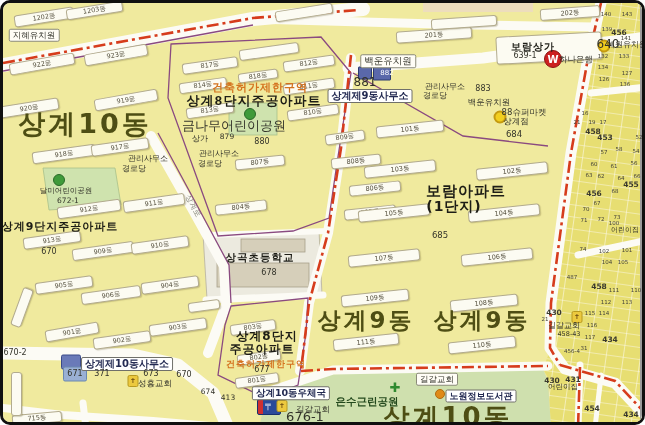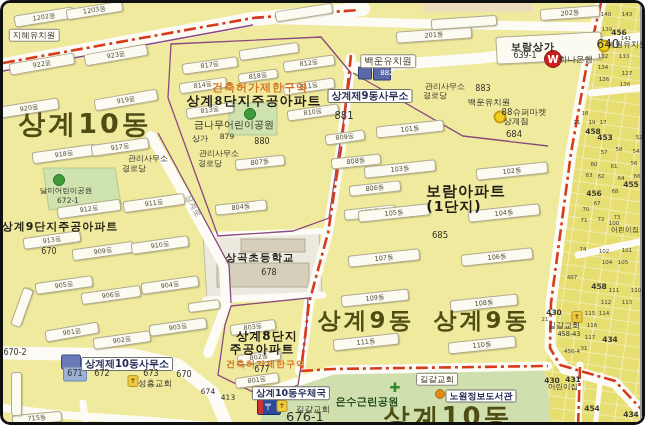--- a/index.html
+++ b/index.html
@@ -371,38 +371,38 @@
       <div class="lbl plain" style="left: 521px; top: 109px; font-size: 8.5px;">88슈퍼마켓</div>
       <div class="lbl plain" style="left: 513px; top: 118px; font-size: 8.5px;">상계점</div>
       <div class="lbl plain" style="left: 573px; top: 56px; font-size: 8.5px;">하나은행</div>
       <div class="lbl plain" style="left: 152px; top: 380px; font-size: 8.5px;">성흥교회</div>
       <div class="lbl plain" style="left: 310px; top: 406px; font-size: 8.5px;">길갈교회</div>
       <div class="lbl plain" style="left: 561px; top: 323px; font-size: 8px;">길갈교회</div>
       <div class="lbl plain" style="left: 624px; top: 42px; font-size: 8px;">예원유치원</div>
       <div class="lbl plain" style="left: 560px; top: 384px; font-size: 7.5px;">어린이집</div>
       <div class="lbl plain" style="left: 622px; top: 227px; font-size: 7px;">어린이집</div>
       <div class="lbl plain" style="left: 197px; top: 136px; font-size: 8px;">상가</div>
-      <div class="lbl plain" style="left: 231px; top: 122px; font-size: 10px;">금나무어린이공원</div>
+      <div class="lbl plain" style="left: 231px; top: 122px; font-size: 13px;">금나무어린이공원</div>
       <div class="lbl plain" style="left: 63px; top: 188px; font-size: 7.5px;">달미어린이공원</div>
       <div class="lbl roadname" style="left: 190px; top: 203px; font-size: 8px; transform: translate(-50%, -50%) rotate(62deg);">상계로</div>
       <div class="lbl plain" style="left: 569px; top: 41px; font-size: 12px; margin-left: 36px;">640</div>
       <div class="lbl plain" style="left: 522px; top: 53px; font-size: 8px;">639-1</div>
       <div class="lbl plain" style="left: 46px; top: 249px; font-size: 8px;">670</div>
       <div class="lbl plain" style="left: 72px; top: 371px; font-size: 8px;">671</div>
-      <div class="lbl plain" style="left: 99px; top: 371px; font-size: 8px;">672</div>
+      <div class="lbl plain" style="left: 99px; top: 371px; font-size: 8px;">371</div>
       <div class="lbl plain" style="left: 148px; top: 371px; font-size: 8px;">673</div>
       <div class="lbl plain" style="left: 181px; top: 372px; font-size: 8px;">670</div>
       <div class="lbl plain" style="left: 12px; top: 350px; font-size: 8px;">670-2</div>
       <div class="lbl plain" style="left: 37px; top: 198px; font-size: 7.5px; margin-left: 28px;">672-1</div>
       <div class="lbl plain" style="left: 205px; top: 389px; font-size: 7.5px;">674</div>
       <div class="lbl plain" style="left: 225px; top: 395px; font-size: 7.5px;">413</div>
       <div class="lbl plain" style="left: 259px; top: 367px; font-size: 8px;">677</div>
       <div class="lbl plain" style="left: 302px; top: 413px; font-size: 13px;">676-1</div>
       <div class="lbl plain" style="left: 224px; top: 134px; font-size: 7.5px;">879</div>
       <div class="lbl plain" style="left: 259px; top: 139px; font-size: 8px;">880</div>
       <div class="lbl plain" style="left: 511px; top: 131px; font-size: 8.5px;">684</div>
       <div class="lbl plain" style="left: 437px; top: 232px; font-size: 8.5px;">685</div>
       <div class="lbl plain" style="left: 480px; top: 86px; font-size: 8px;">883</div>
       <div class="lbl onblue" style="left: 384px; top: 70px; font-size: 7px;">882</div>
-      <div class="lbl plain" style="left: 341px; top: 79px; font-size: 10px; margin-top: 34px;">881</div>
+      <div class="lbl plain" style="left: 362px; top: 79px; font-size: 12px;">881</div>
       <div class="lbl plain" style="left: 566px; top: 331px; font-size: 6.5px;">458-43</div>
     </div>
 </div>
 
 </body></html>

